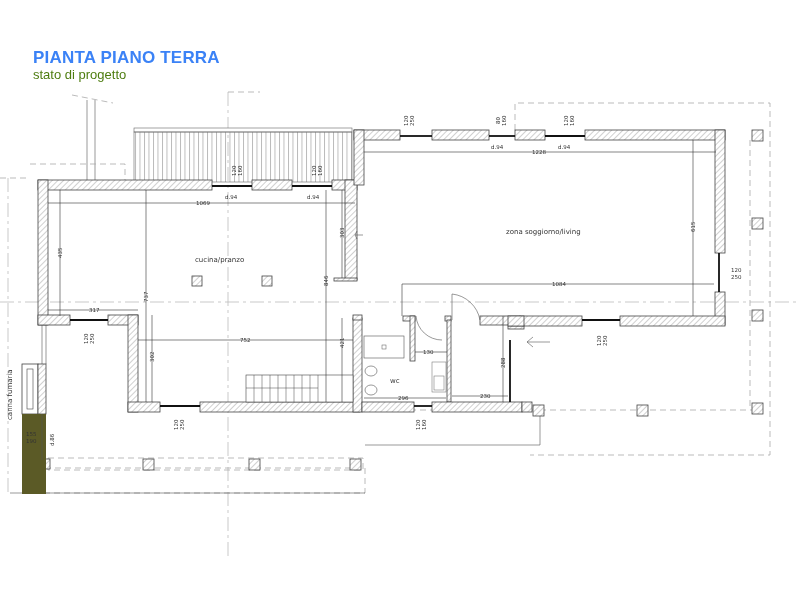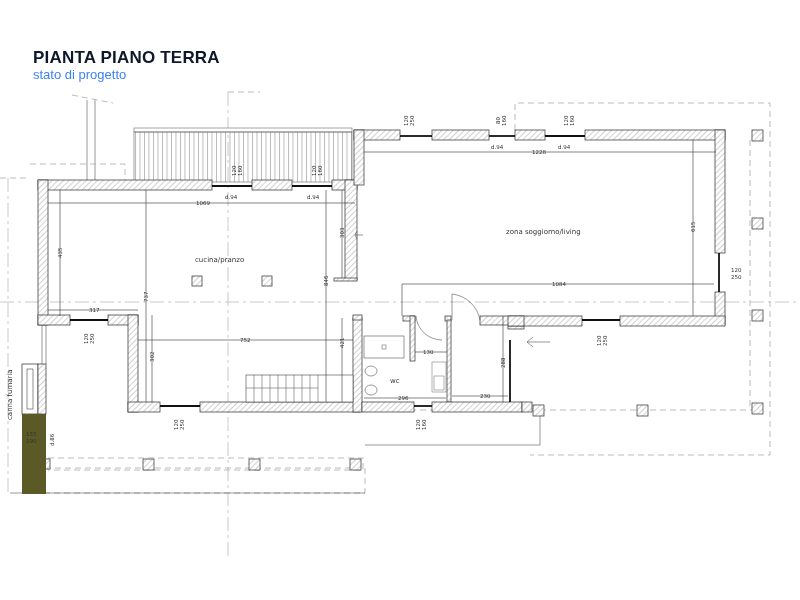--- a/index.html
+++ b/index.html
@@ -1,18 +1,18 @@
 <!DOCTYPE html>
 <html><head>
 <meta charset="utf-8">
 <style>
   html, body { margin:0; padding:0; background:#ffffff; }
   body { width:800px; height:600px; position:relative; overflow:hidden; font-family:"Liberation Sans", sans-serif; }
-  .title { position:absolute; left:33px; top:48px; font-size:17px; font-weight:bold; color:#0f172a; letter-spacing:0.2px; }
-  .subtitle { position:absolute; left:33px; top:67px; font-size:13px; color:#3b82f6; }
+  .title { position:absolute; left:33px; top:48px; font-size:17px; font-weight:bold; color:#3b82f6; letter-spacing:0.2px; }
+  .subtitle { position:absolute; left:33px; top:67px; font-size:13px; color:#4d7c0f; }
   svg { position:absolute; left:0; top:0; }
   .dim { font-family:"DejaVu Sans", sans-serif; font-size:5.5px; fill:#333; }
   .room { font-family:"DejaVu Sans", sans-serif; font-size:7px; fill:#333; }
   .wall { fill:url(#hatch); stroke:#444; stroke-width:0.8; }
   .dash { stroke:#aaa; stroke-width:0.8; stroke-dasharray:6 4; fill:none; }
   .axis { stroke:#bbb; stroke-width:0.8; stroke-dasharray:14 4 3 4; fill:none; }
   .dline { stroke:#333; stroke-width:0.6; fill:none; }
   .thin { stroke:#555; stroke-width:0.6; fill:none; }
   .glass { stroke:#111; stroke-width:1.8; }
 </style>

